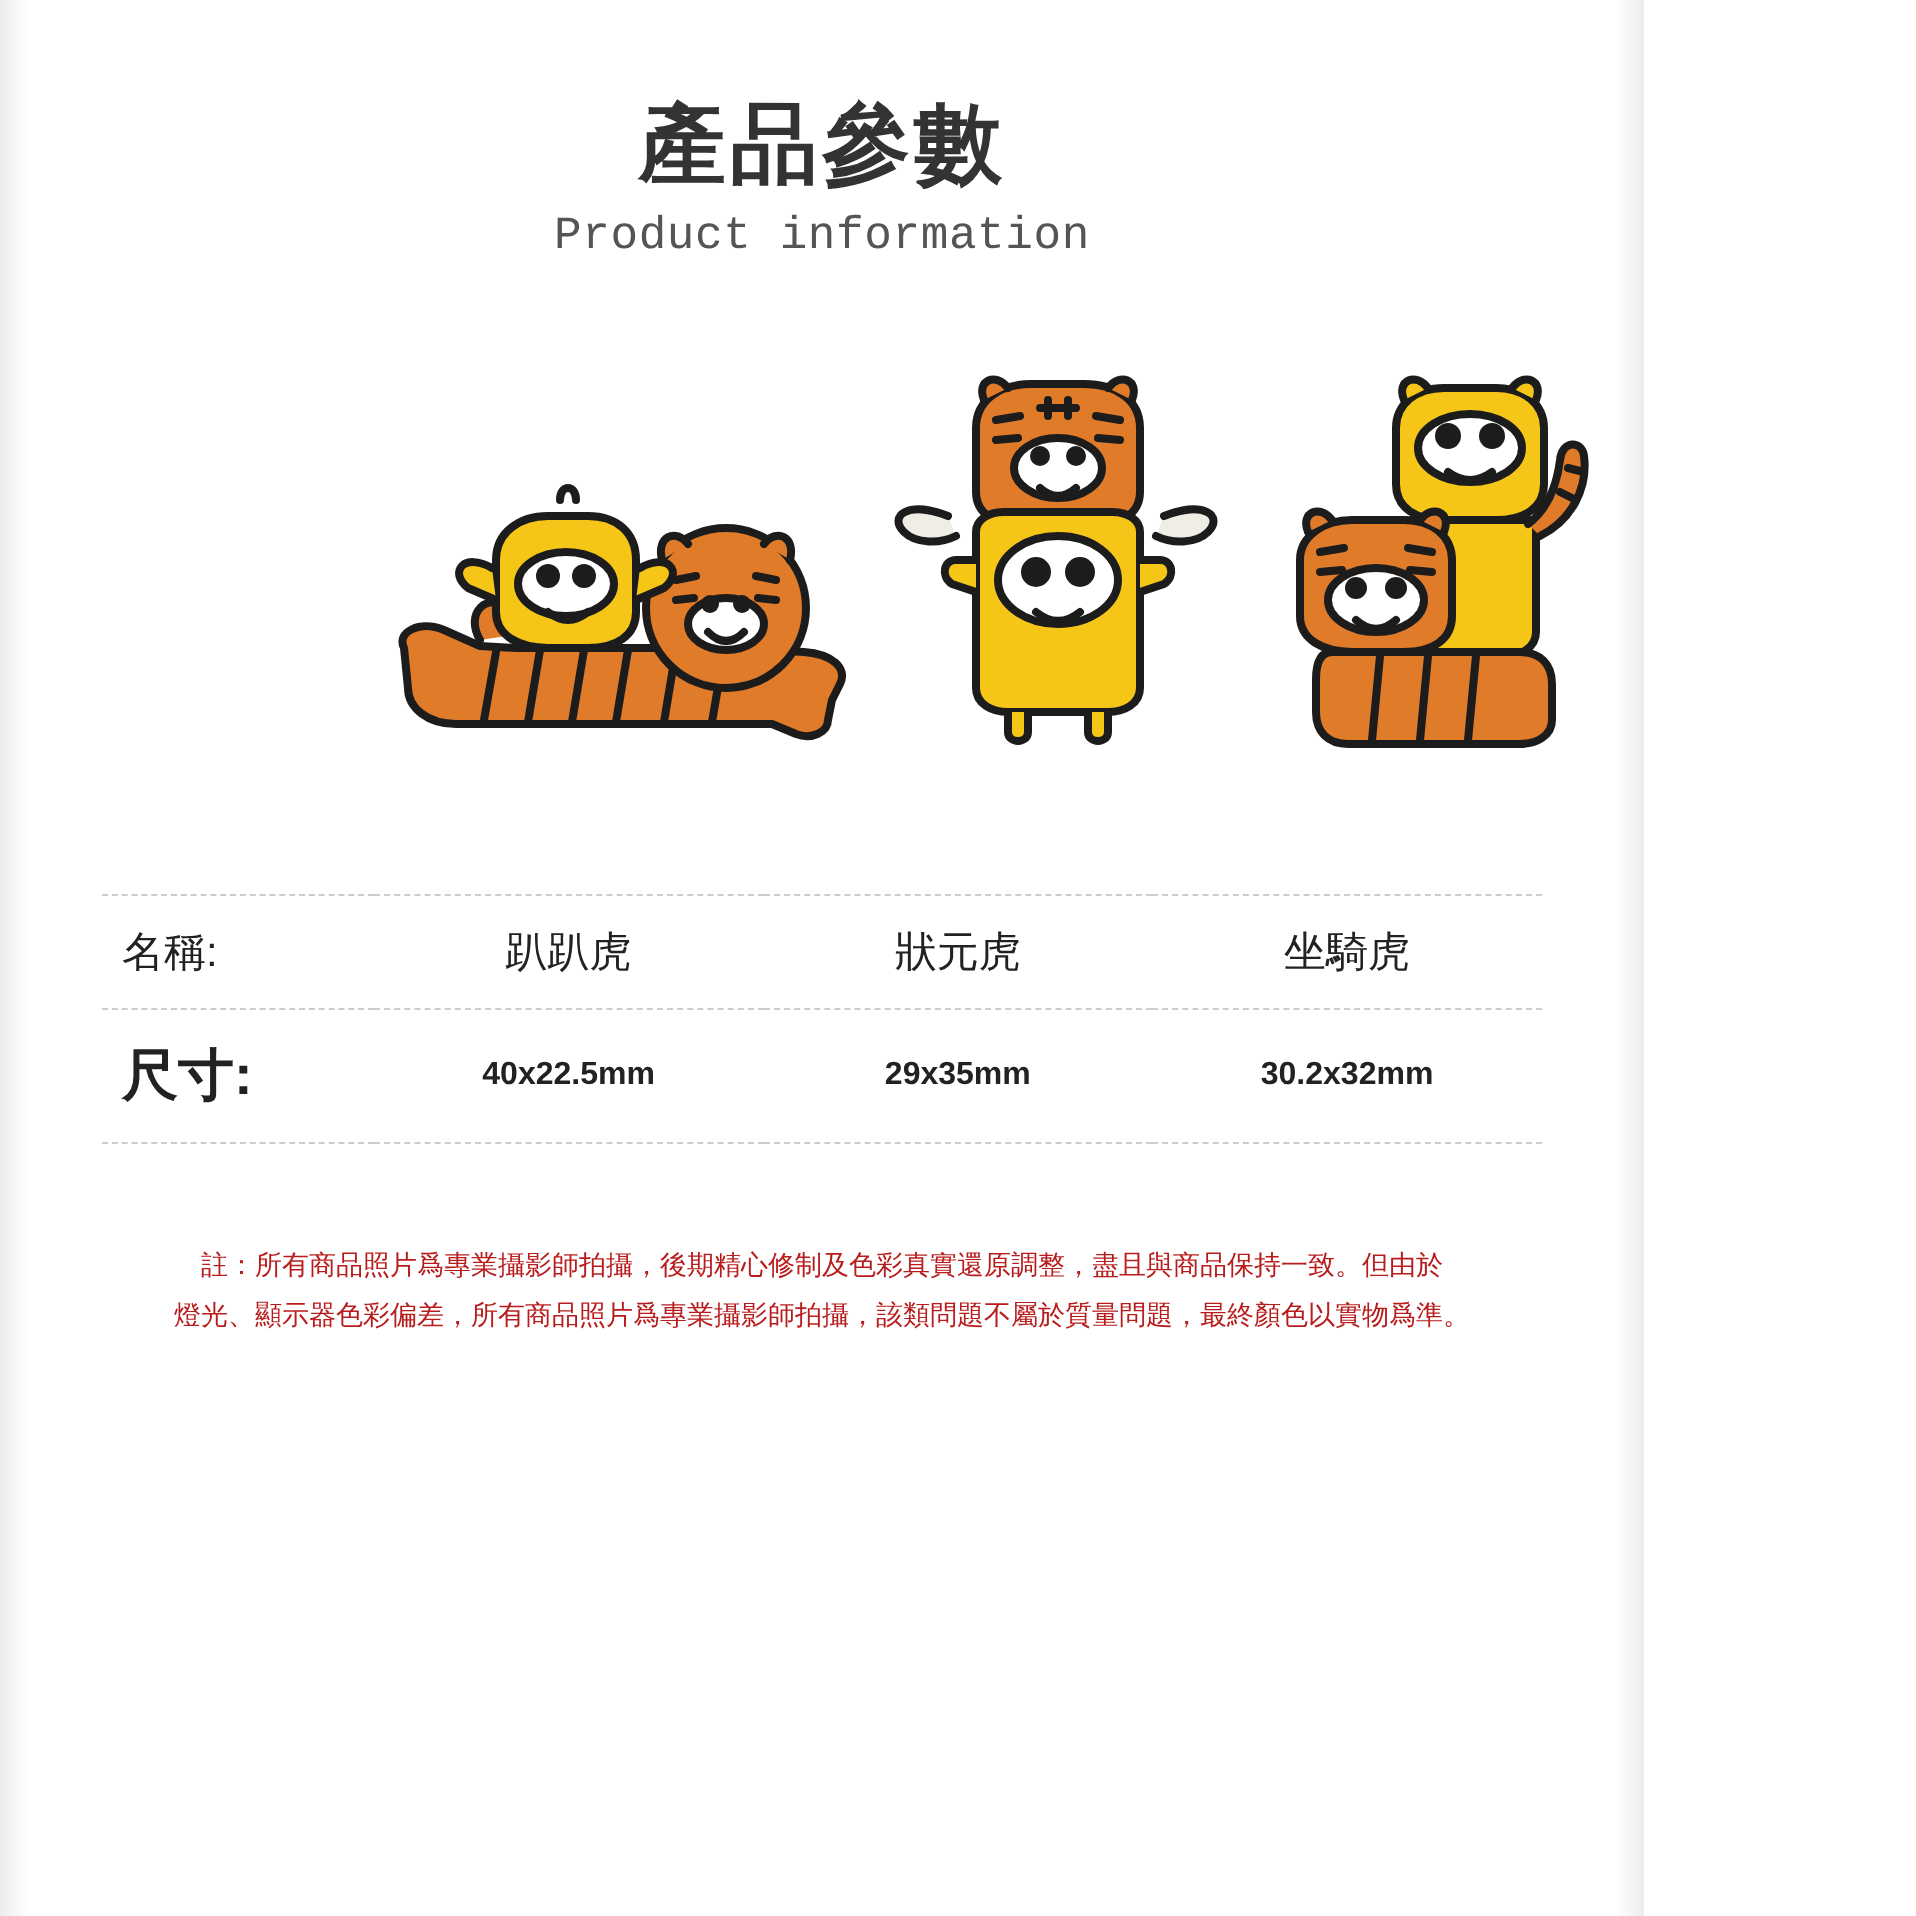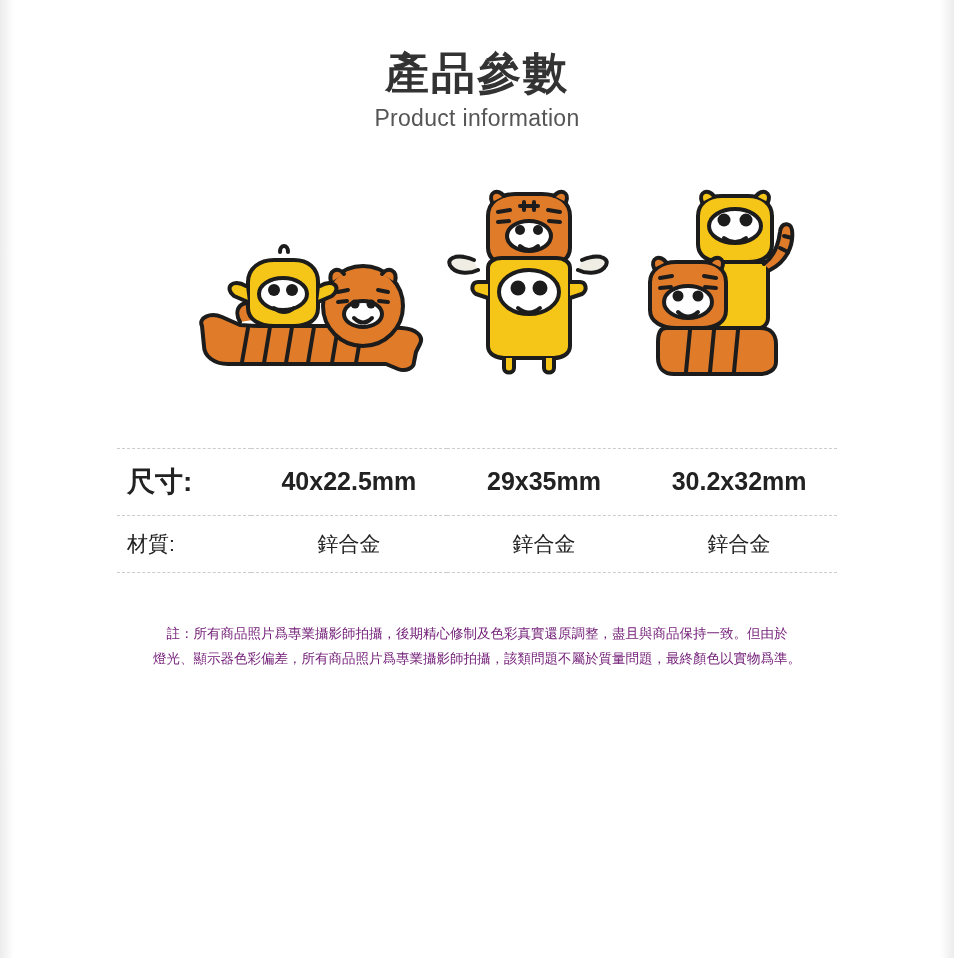--- a/index.html
+++ b/index.html
@@ -9,21 +9,21 @@
   body {
     width: 958px;
     height: 958px;
     background: #ffffff;
     font-family: "Liberation Sans", sans-serif;
     color: #222222;
     overflow: hidden;
   }
   .page {
     position: relative;
-    width: 954px;
+    width: 822px;
     height: 958px;
     background: #ffffff;
   }
 
   
   .header {
     text-align: center;
     padding-top: 48px;
   }
   .title-cn {
@@ -31,20 +31,21 @@
     font-weight: bold;
     letter-spacing: 2px;
     color: #333333;
     line-height: 1.15;
   }
   .title-en {
     font-size: 23px;
     color: #555555;
     margin-top: 6px;
     letter-spacing: 0.3px;
+    font-family: Liberation Mono, monospace;
   }
 
   
   .products {
     position: relative;
     height: 250px;
     margin-top: 40px;
   }
   .product {
     position: absolute;
@@ -78,34 +79,34 @@
     text-align: left;
     padding-left: 10px;
     font-size: 21px;
     color: #222222;
   }
   .spec-table td.c1 { width: 200px; }
   .spec-table td.c2 { width: 200px; }
   .spec-table td.c3 { width: 200px; }
   .row-size td {
     font-weight: bold;
-    font-size: 25px;
+    font-size: 16px;
   }
   .row-size td.label {
     font-size: 28px;
   }
 
   
   .footnote {
     width: 700px;
     margin: 48px auto 0 auto;
     text-align: center;
     font-size: 13.5px;
     line-height: 1.9;
-    color: #701a75;
+    color: #b91c1c;
   }
 
   
   .edge-left, .edge-right {
     position: absolute;
     top: 0;
     width: 14px;
     height: 958px;
   }
   .edge-left { left: 0; background: linear-gradient(to right, #ececec, #ffffff); }
@@ -248,32 +249,32 @@
             <path d="M86 144 L82 186"></path>
             <path d="M110 144 L106 186"></path>
           </g>
         </g>
       </svg>
     </div>
   </div>
 
   <table class="spec-table">
     <tbody>
+      <tr>
+        <td class="label">名稱:</td>
+        <td class="c1">趴趴虎</td>
+        <td class="c2">狀元虎</td>
+        <td class="c3">坐騎虎</td>
+      </tr>
       <tr class="row-size">
         <td class="label">尺寸:</td>
         <td class="c1">40x22.5mm</td>
         <td class="c2">29x35mm</td>
         <td class="c3">30.2x32mm</td>
       </tr>
-      <tr>
-        <td class="label">材質:</td>
-        <td class="c1">鋅合金</td>
-        <td class="c2">鋅合金</td>
-        <td class="c3">鋅合金</td>
-      </tr>
     </tbody>
   </table>
 
   <div class="footnote">
     <div>註：所有商品照片爲專業攝影師拍攝，後期精心修制及色彩真實還原調整，盡且與商品保持一致。但由於</div>
     <div>燈光、顯示器色彩偏差，所有商品照片爲專業攝影師拍攝，該類問題不屬於質量問題，最終顏色以實物爲準。</div>
   </div>
 </div>
 
 </body></html>

